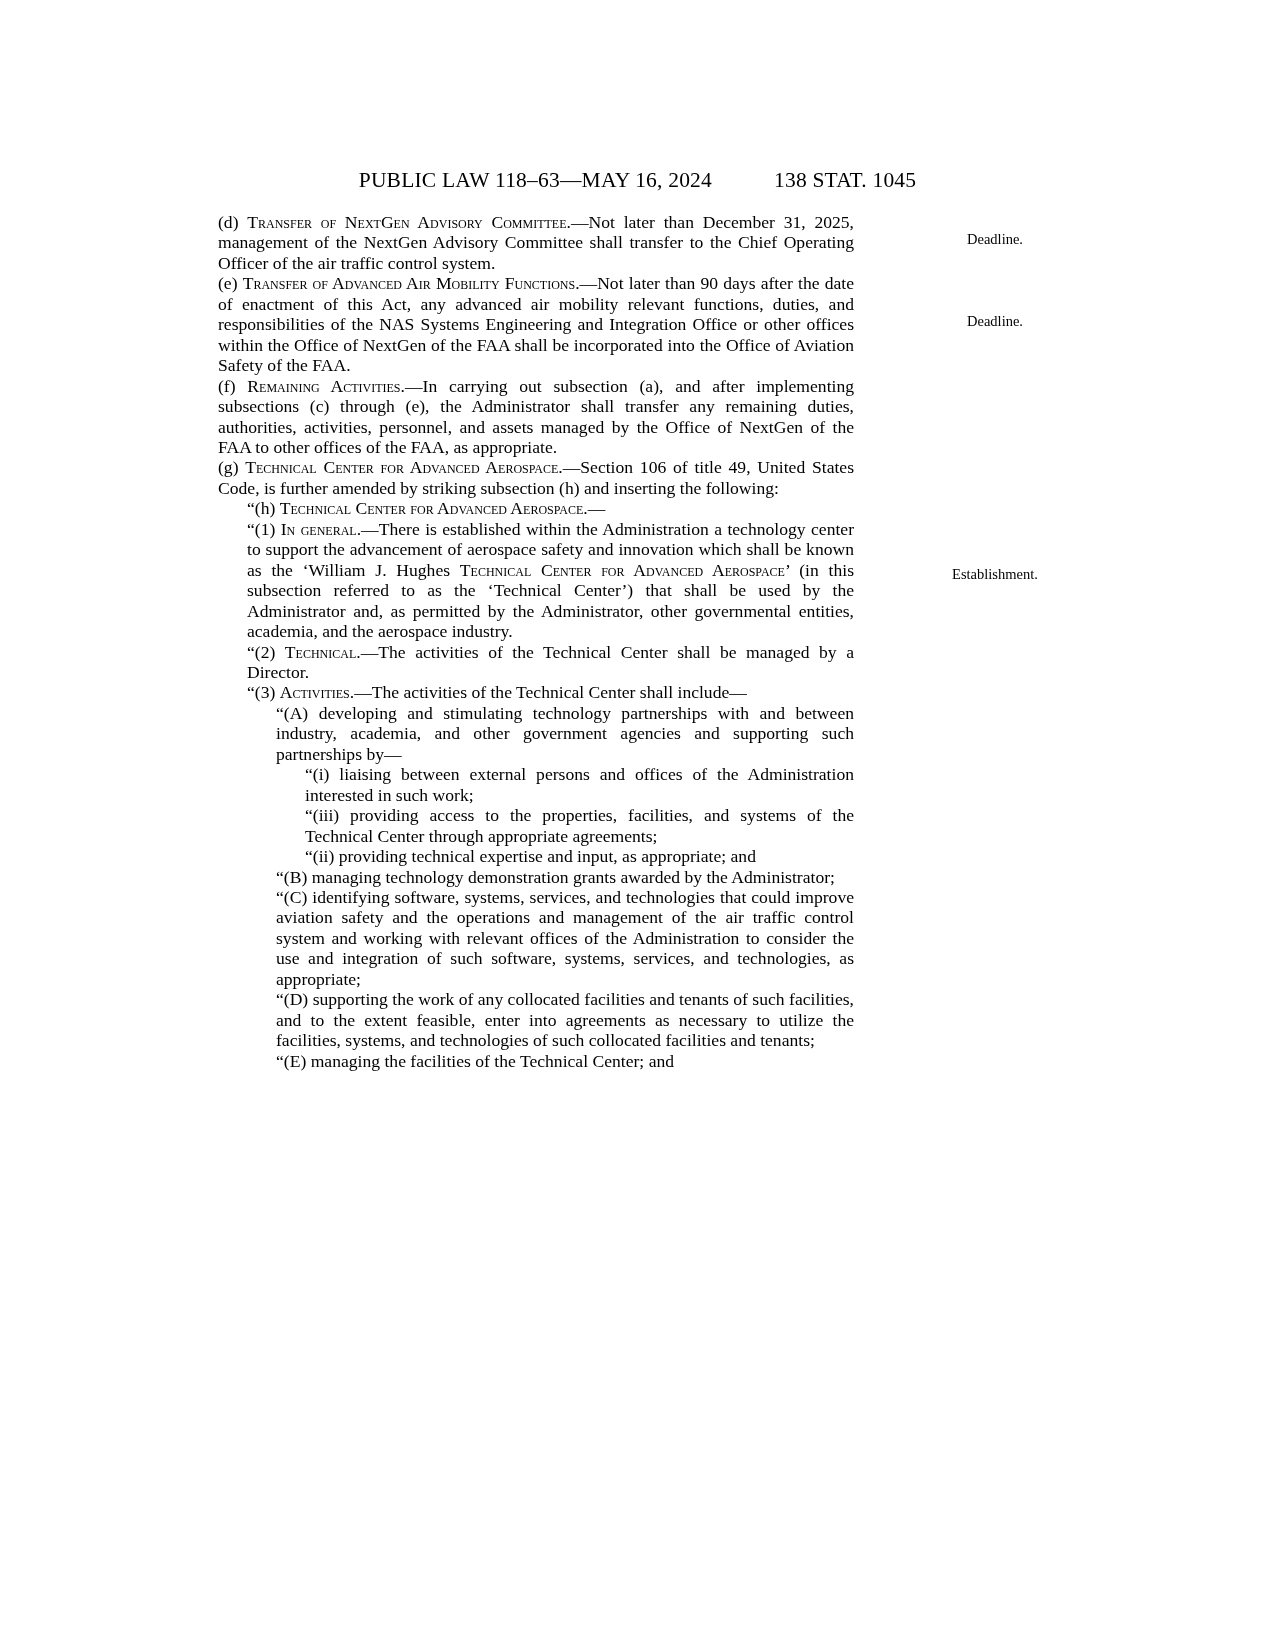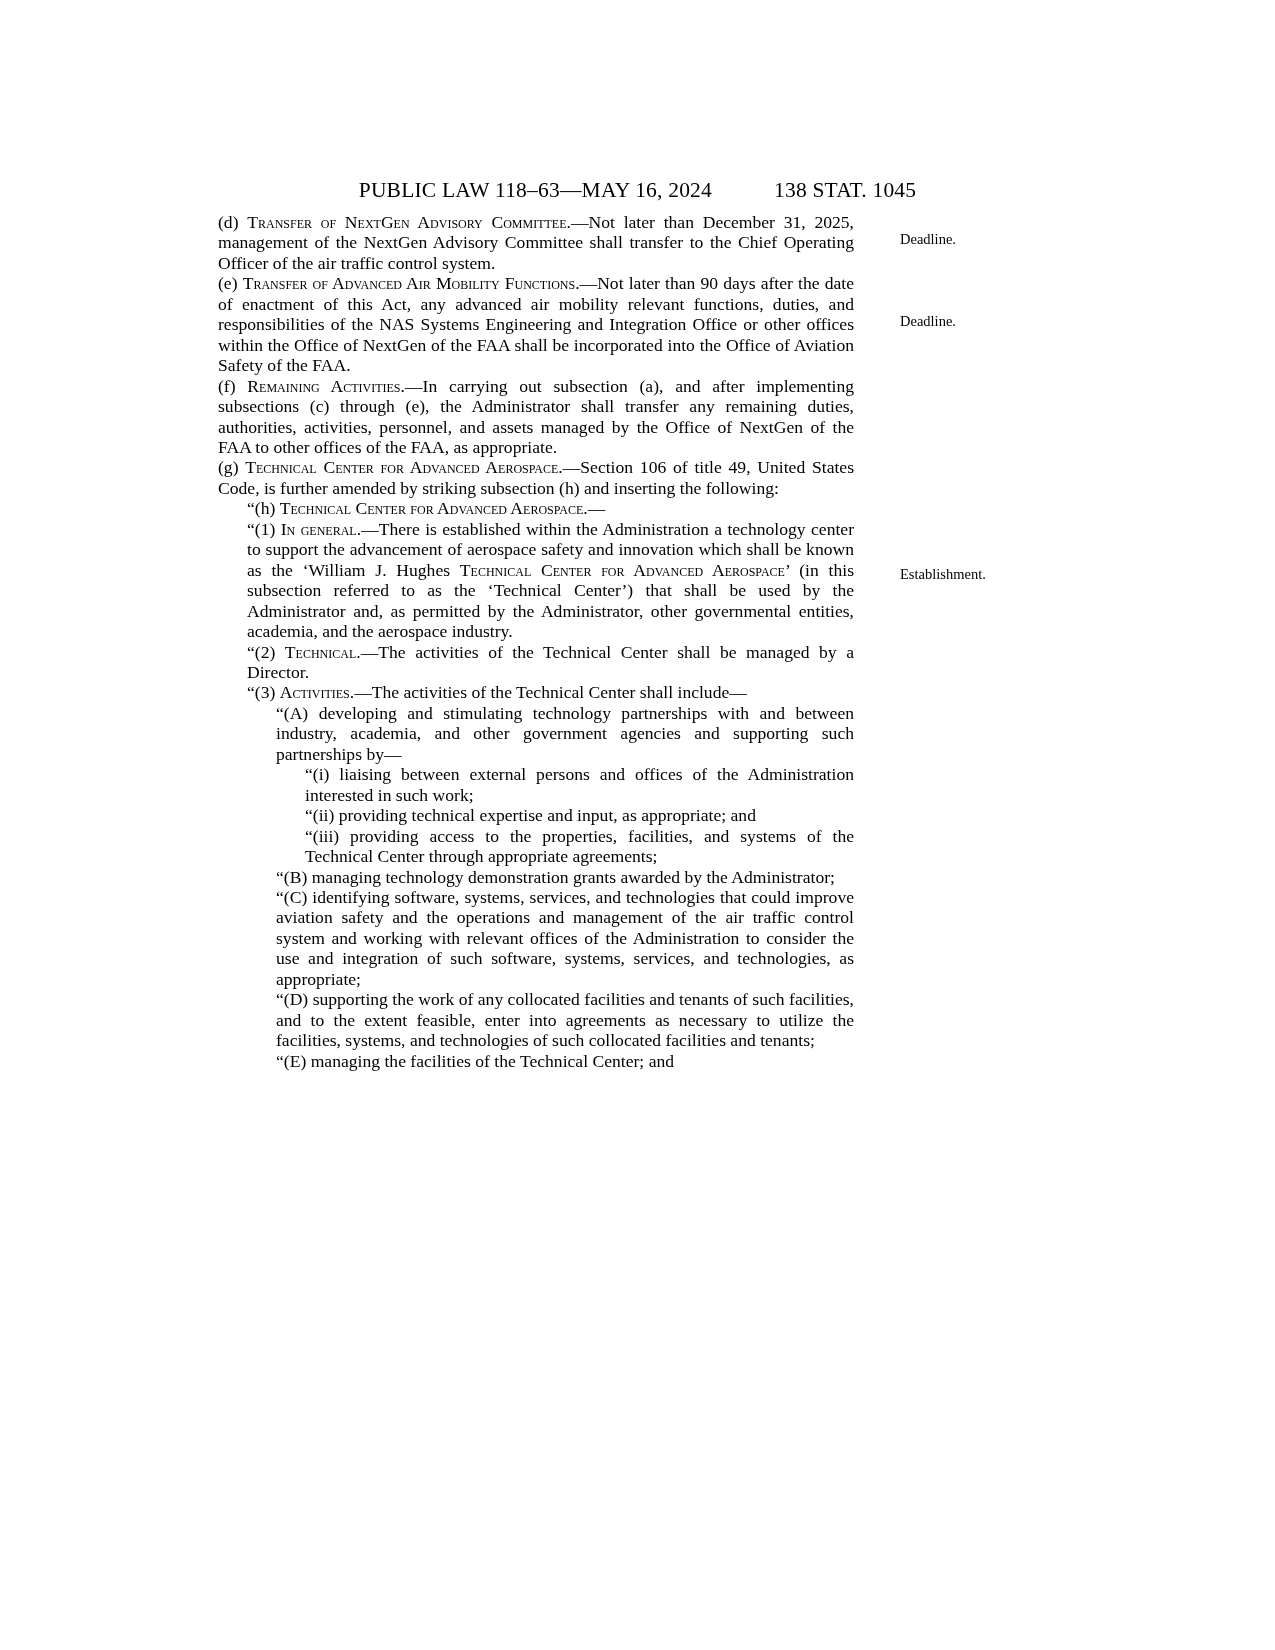--- a/index.html
+++ b/index.html
@@ -16,21 +16,21 @@
     overflow: hidden;
   }
   .page {
     position: relative;
     width: 1275px;
     height: 1650px;
   }
   
   .running-head {
     position: absolute;
-    top: 178px;
+    top: 168px;
     left: 0;
     width: 1275px;
     text-align: center;
     font-size: 21.5px;
     letter-spacing: 0.2px;
   }
   .running-head .law {
     font-variant: small-caps;
   }
   .running-head .stat {
@@ -76,21 +76,21 @@
   .last-line-left {
     text-align: left;
   }
   
   .sidenote {
     position: absolute;
     left: 900px;
     width: 190px;
     font-size: 14.5px;
     line-height: 17px;
-    text-align: left;
+    text-align: center;
   }
   #sidenote-0 { top: 231px; }
   #sidenote-1 { top: 313px; }
   #sidenote-2 { top: 566px; }
 </style>
 </head>
 <body>
 
 <div class="page">
 
@@ -106,21 +106,21 @@
     <p class="p-ind">(d) <span class="sc">Transfer of NextGen Advisory Committee</span>.—Not later than December 31, 2025, management of the NextGen Advisory Committee shall transfer to the Chief Operating Officer of the air traffic control system.</p>
     <p class="p-ind">(e) <span class="sc">Transfer of Advanced Air Mobility Functions</span>.—Not later than 90 days after the date of enactment of this Act, any advanced air mobility relevant functions, duties, and responsibilities of the NAS Systems Engineering and Integration Office or other offices within the Office of NextGen of the FAA shall be incorporated into the Office of Aviation Safety of the FAA.</p>
     <p class="p-ind">(f) <span class="sc">Remaining <span class="sc">Activities</span></span>.—In carrying out subsection (a), and after implementing subsections (c) through (e), the Administrator shall transfer any remaining duties, authorities, activities, personnel, and assets managed by the Office of NextGen of the FAA to other offices of the FAA, as appropriate.</p>
     <p class="p-ind">(g) <span class="sc">Technical Center for Advanced Aerospace</span>.—Section 106 of title 49, United States Code, is further amended by striking subsection (h) and inserting the following:</p>
     <p class="p-ind2 last-line-left">“(h) <span class="sc">Technical Center for Advanced Aerospace</span>.—</p>
     <p class="p-l1">“(1) <span class="sc">In general</span>.—There is established within the Administration a technology center to support the advancement of aerospace safety and innovation which shall be known as the ‘William J. Hughes <span class="sc">Technical Center for Advanced Aerospace</span>’ (in this subsection referred to as the ‘Technical Center’) that shall be used by the Administrator and, as permitted by the Administrator, other governmental entities, academia, and the aerospace industry.</p>
     <p class="p-l1">“(2) <span class="sc">Technical</span>.—The activities of the Technical Center shall be managed by a Director.</p>
     <p class="p-l1">“(3) <span class="sc">Activities</span>.—The activities of the Technical Center shall include—</p>
     <p class="p-l2">“(A) developing and stimulating technology partnerships with and between industry, academia, and other government agencies and supporting such partnerships by—</p>
     <p class="p-l3">“(i) liaising between external persons and offices of the Administration interested in such work;</p>
+    <p class="p-l3">“(iii) providing access to the properties, facilities, and systems of the Technical Center through appropriate agreements;</p>
     <p class="p-l3">“(ii) providing technical expertise and input, as appropriate; and</p>
-    <p class="p-l3">“(iii) providing access to the properties, facilities, and systems of the Technical Center through appropriate agreements;</p>
     <p class="p-l2">“(B) managing technology demonstration grants awarded by the Administrator;</p>
     <p class="p-l2">“(C) identifying software, systems, services, and technologies that could improve aviation safety and the operations and management of the air traffic control system and working with relevant offices of the Administration to consider the use and integration of such software, systems, services, and technologies, as appropriate;</p>
     <p class="p-l2">“(D) supporting the work of any collocated facilities and tenants of such facilities, and to the extent feasible, enter into agreements as necessary to utilize the facilities, systems, and technologies of such collocated facilities and tenants;</p>
     <p class="p-l2">“(E) managing the facilities of the Technical Center; and</p>
   </div>
 
 </div>
 
 </body></html>

